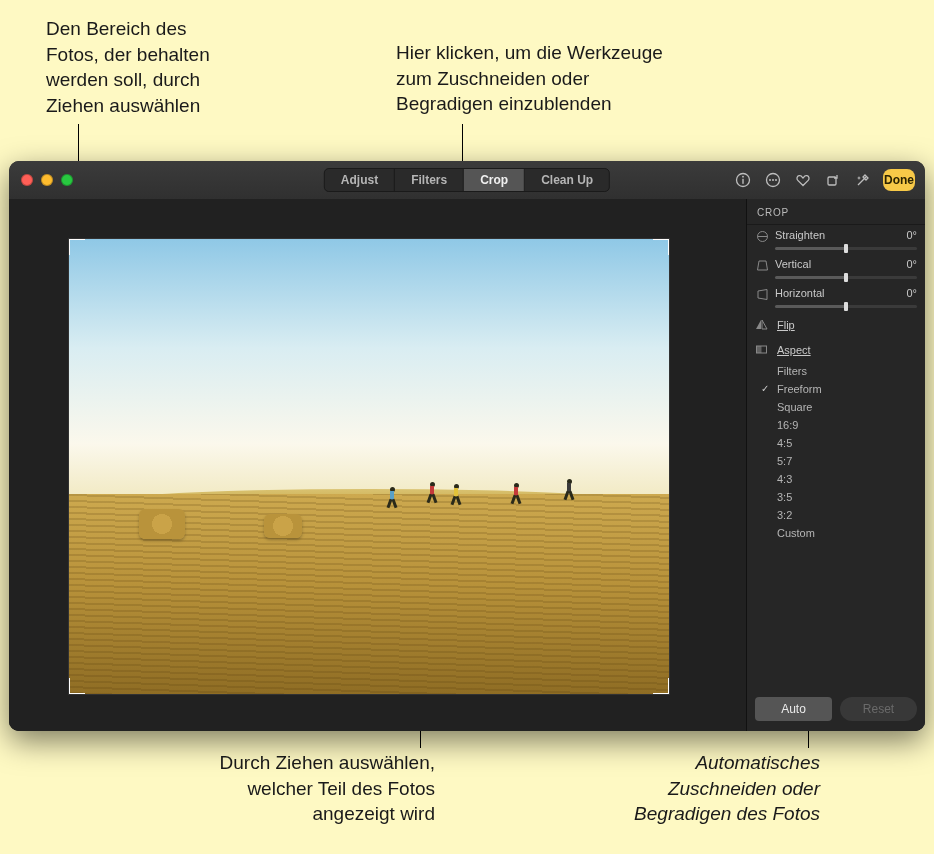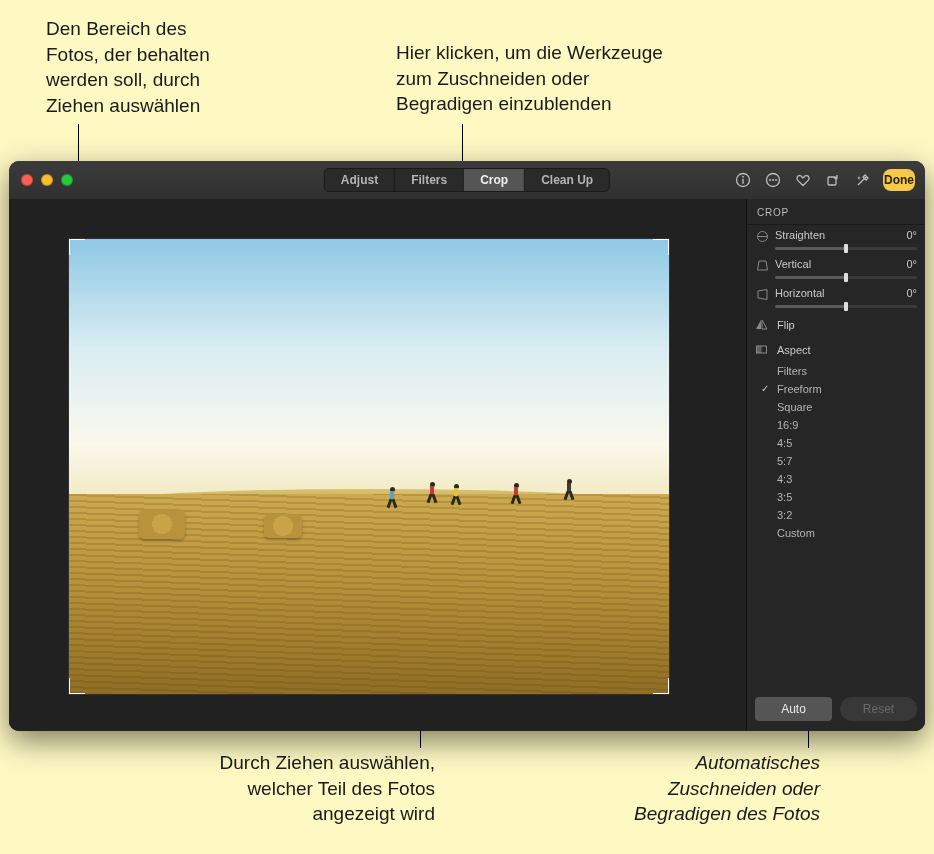--- a/index.html
+++ b/index.html
@@ -233,20 +233,21 @@
     border-radius:1px;
   }
 
   .tool-row {
     display:flex;
     align-items:center;
     gap:8px;
     padding:6px 8px;
     color:#c9c9c9;
     cursor:pointer;
+    text-decoration:underline;
   }
   .tool-row .ticon { width:14px; text-align:center; color:#888; font-size:11px;}
   .aspect-list {
     padding-left:30px;
   }
   .aspect-item {
     padding:3px 0;
     color:#b5b5b5;
     cursor:pointer;
     position:relative;

